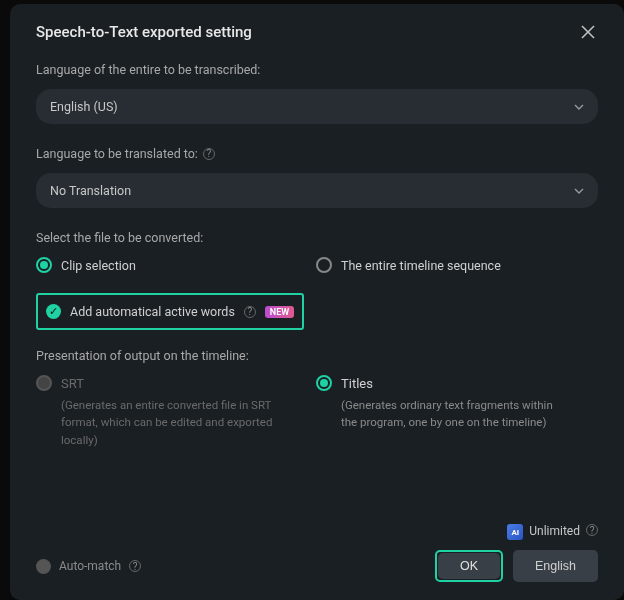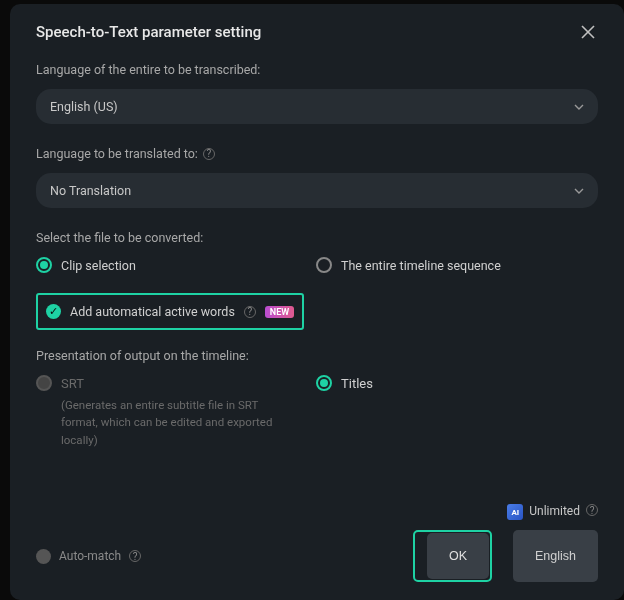--- a/index.html
+++ b/index.html
@@ -224,47 +224,46 @@
       align-items: center;
       gap: 8px;
       font-size: 12px;
       color: #8a8a8a;
     }
     .buttons {
       display: flex;
       gap: 10px;
     }
     .btn {
-      padding: 16px 22px;
+      padding: 6px 22px;
       border: none;
       border-radius: 5px;
       font-size: 12.5px;
       cursor: pointer;
-      margin-left: 11px;
     }
     .btn-ok {
       background: #393f46;
       color: #e0e0e0;
     }
     .btn-ok-wrap {
       border: 2.5px solid #1ed2a4;
       border-radius: 5px;
       padding: 1px;
     }
     .btn-cancel {
       background: #393f46;
       color: #d0d0d0;
     }
   </style>
 </head>
 <body>
 
 <div class="modal">
   <div class="modal-header">
-    <div class="modal-title">Speech-to-Text parameter setting</div>
+    <div class="modal-title">Speech-to-Text exported setting</div>
     <div class="close-btn">
       <svg width="14" height="14" viewBox="0 0 14 14">
           <line x1="1" y1="1" x2="13" y2="13" stroke="#c0c0c0" stroke-width="1.6"></line>
           <line x1="13" y1="1" x2="1" y2="13" stroke="#c0c0c0" stroke-width="1.6"></line>
         </svg>
     </div>
   </div>
 
   <div class="field-label">Language of the entire to be transcribed:</div>
   <div class="dropdown">
@@ -304,27 +303,28 @@
     <span class="new-badge">NEW</span>
   </div>
 
   <div class="field-label">Presentation of output on the timeline:</div>
   <div class="output-row">
     <div class="output-option">
       <div class="output-header">
         <div class="radio-circle disabled"></div>
         <span style="color:#6a6a6a">SRT</span>
       </div>
-      <div class="output-desc disabled">(Generates an entire subtitle file in SRT format, which can be edited and exported locally)</div>
+      <div class="output-desc disabled">(Generates an entire converted file in SRT format, which can be edited and exported locally)</div>
     </div>
     <div class="output-option">
       <div class="output-header">
         <div class="radio-circle selected"></div>
         <span>Titles</span>
       </div>
+      <div class="output-desc">(Generates ordinary text fragments within the program, one by one on the timeline)</div>
     </div>
   </div>
 
   <div class="bottom-row">
     <div class="unlimited-row">
       <div class="ai-badge">AI</div>
       <span>Unlimited</span>
       <span class="help-icon">?</span>
     </div>
     <div class="footer-row">

